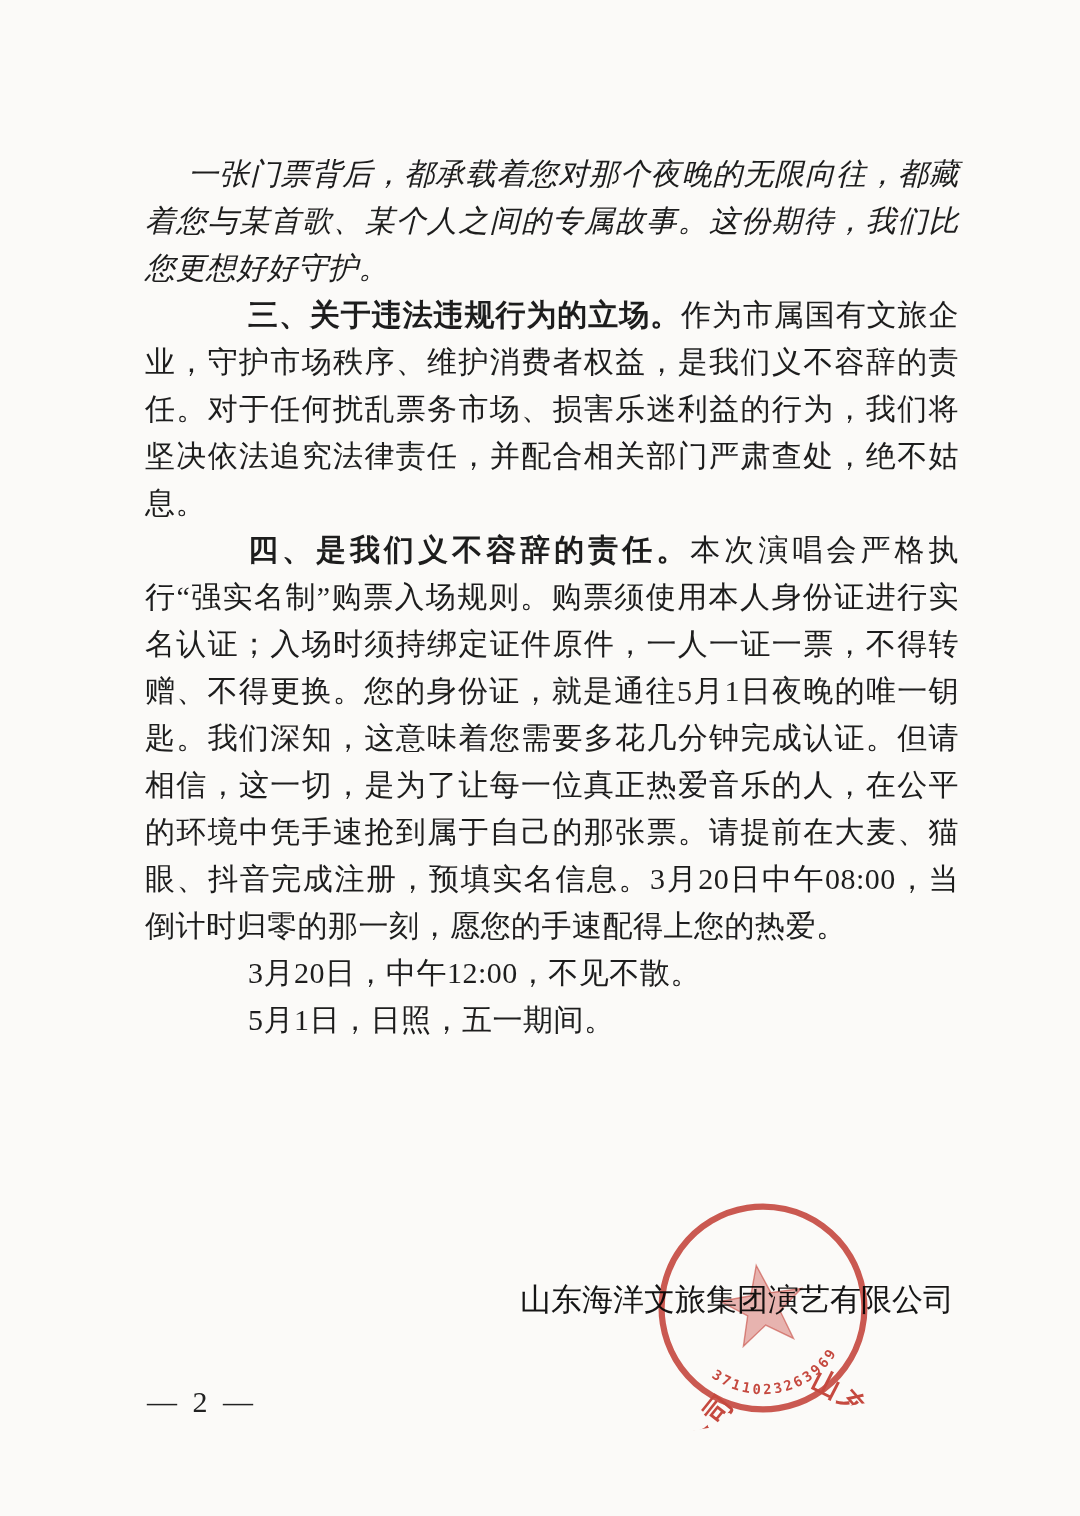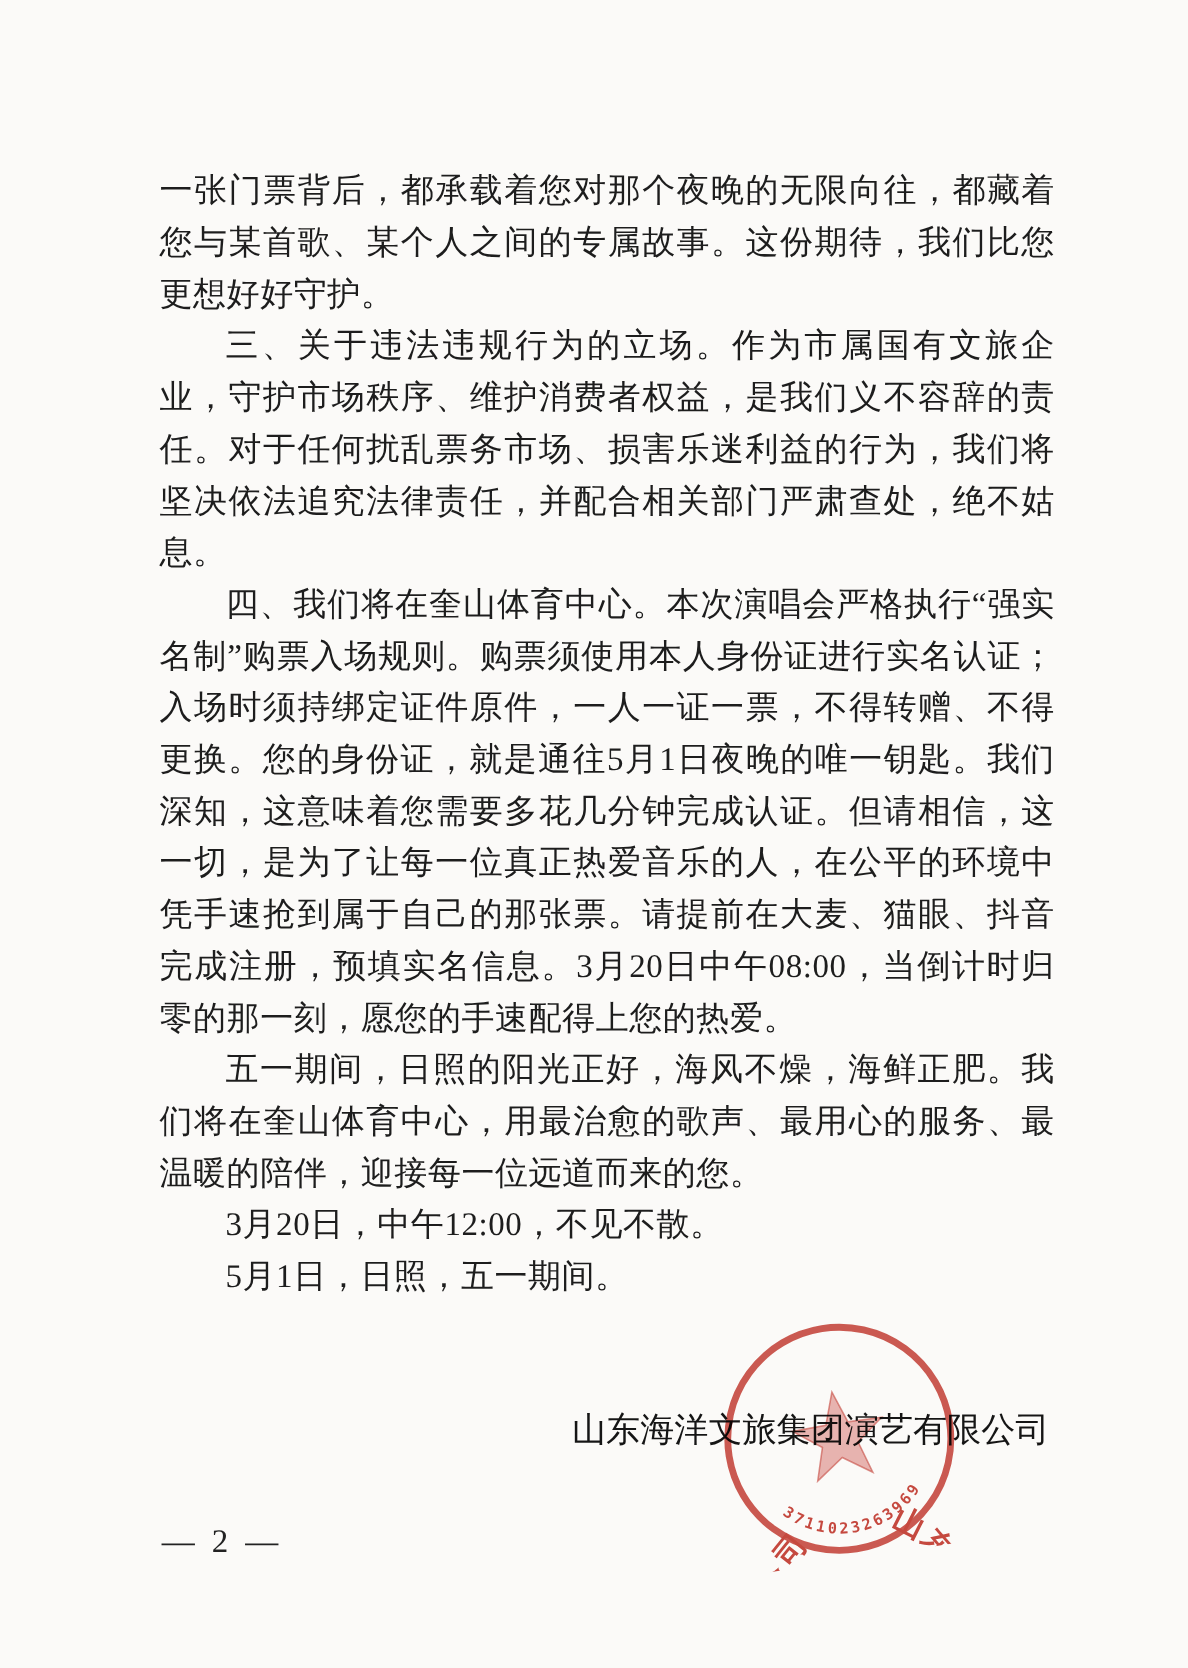--- a/index.html
+++ b/index.html
@@ -18,25 +18,26 @@
   .content{
     position:absolute;
     left:145px;top:150px;
     width:814px;
     font-size:30px;
     line-height:47px;
     text-align:justify;
     letter-spacing:0.5px;
   }
   .content p{margin:0;text-indent:2em;}
-  .content p.no-indent{text-indent:0;}
+  .content p.no-indent{text-indent:0;font-style:italic;}
   .lead{
-    font-weight:400;
+    font-weight:700;
     font-family:"Liberation Sans","DejaVu Sans",sans-serif;
     letter-spacing:0.5px;
+    margin-left:43px;
   }
   .signature{
     position:absolute;
     top:1272px;
     right:126px;
     text-align:center;
     font-size:31px;
     line-height:56px;
     color:#151515;
     z-index:1;
@@ -74,22 +75,21 @@
   }
 </style>
 </head>
 <body>
 
 <div class="page">
 
   <div class="content">
     <p class="no-indent"><span class="lead"></span><span>一张门票背后，都承载着您对那个夜晚的无限向往，都藏着您与某首歌、某个人之间的专属故事。这份期待，我们比您更想好好守护。</span></p>
     <p><span class="lead">三、关于违法违规行为的立场。</span><span>作为市属国有文旅企业，守护市场秩序、维护消费者权益，是我们义不容辞的责任。对于任何扰乱票务市场、损害乐迷利益的行为，我们将坚决依法追究法律责任，并配合相关部门严肃查处，绝不姑息。</span></p>
-    <p><span class="lead">四、我们将在奎山体育中心。</span><span>本次演唱会严格执行“强实名制”购票入场规则。购票须使用本人身份证进行实名认证；入场时须持绑定证件原件，一人一证一票，不得转赠、不得更换。您的身份证，就是通往5月1日夜晚的唯一钥匙。我们深知，这意味着您需要多花几分钟完成认证。但请相信，这一切，是为了让每一位真正热爱音乐的人，在公平的环境中凭手速抢到属于自己的那张票。请提前在大麦、猫眼、抖音完成注册，预填实名信息。3月20日中午08:00，当倒计时归零的那一刻，愿您的手速配得上您的热爱。</span></p>
-    <p><span class="lead"></span><span>五一期间，日照的阳光正好，海风不燥，海鲜正肥。我们将在奎山体育中心，用最治愈的歌声、最用心的服务、最温暖的陪伴，迎接每一位远道而来的您。</span></p>
+    <p><span class="lead">四、是我们义不容辞的责任。</span><span>本次演唱会严格执行“强实名制”购票入场规则。购票须使用本人身份证进行实名认证；入场时须持绑定证件原件，一人一证一票，不得转赠、不得更换。您的身份证，就是通往5月1日夜晚的唯一钥匙。我们深知，这意味着您需要多花几分钟完成认证。但请相信，这一切，是为了让每一位真正热爱音乐的人，在公平的环境中凭手速抢到属于自己的那张票。请提前在大麦、猫眼、抖音完成注册，预填实名信息。3月20日中午08:00，当倒计时归零的那一刻，愿您的手速配得上您的热爱。</span></p>
     <p><span class="lead"></span><span>3月20日，中午12:00，不见不散。</span></p>
     <p><span class="lead"></span><span>5月1日，日照，五一期间。</span></p>
   </div>
 
   <div class="signature">
     <div>山东海洋文旅集团演艺有限公司</div>
   </div>
 
   <svg class="seal" viewBox="0 0 230 230" aria-hidden="true">
     <defs>

